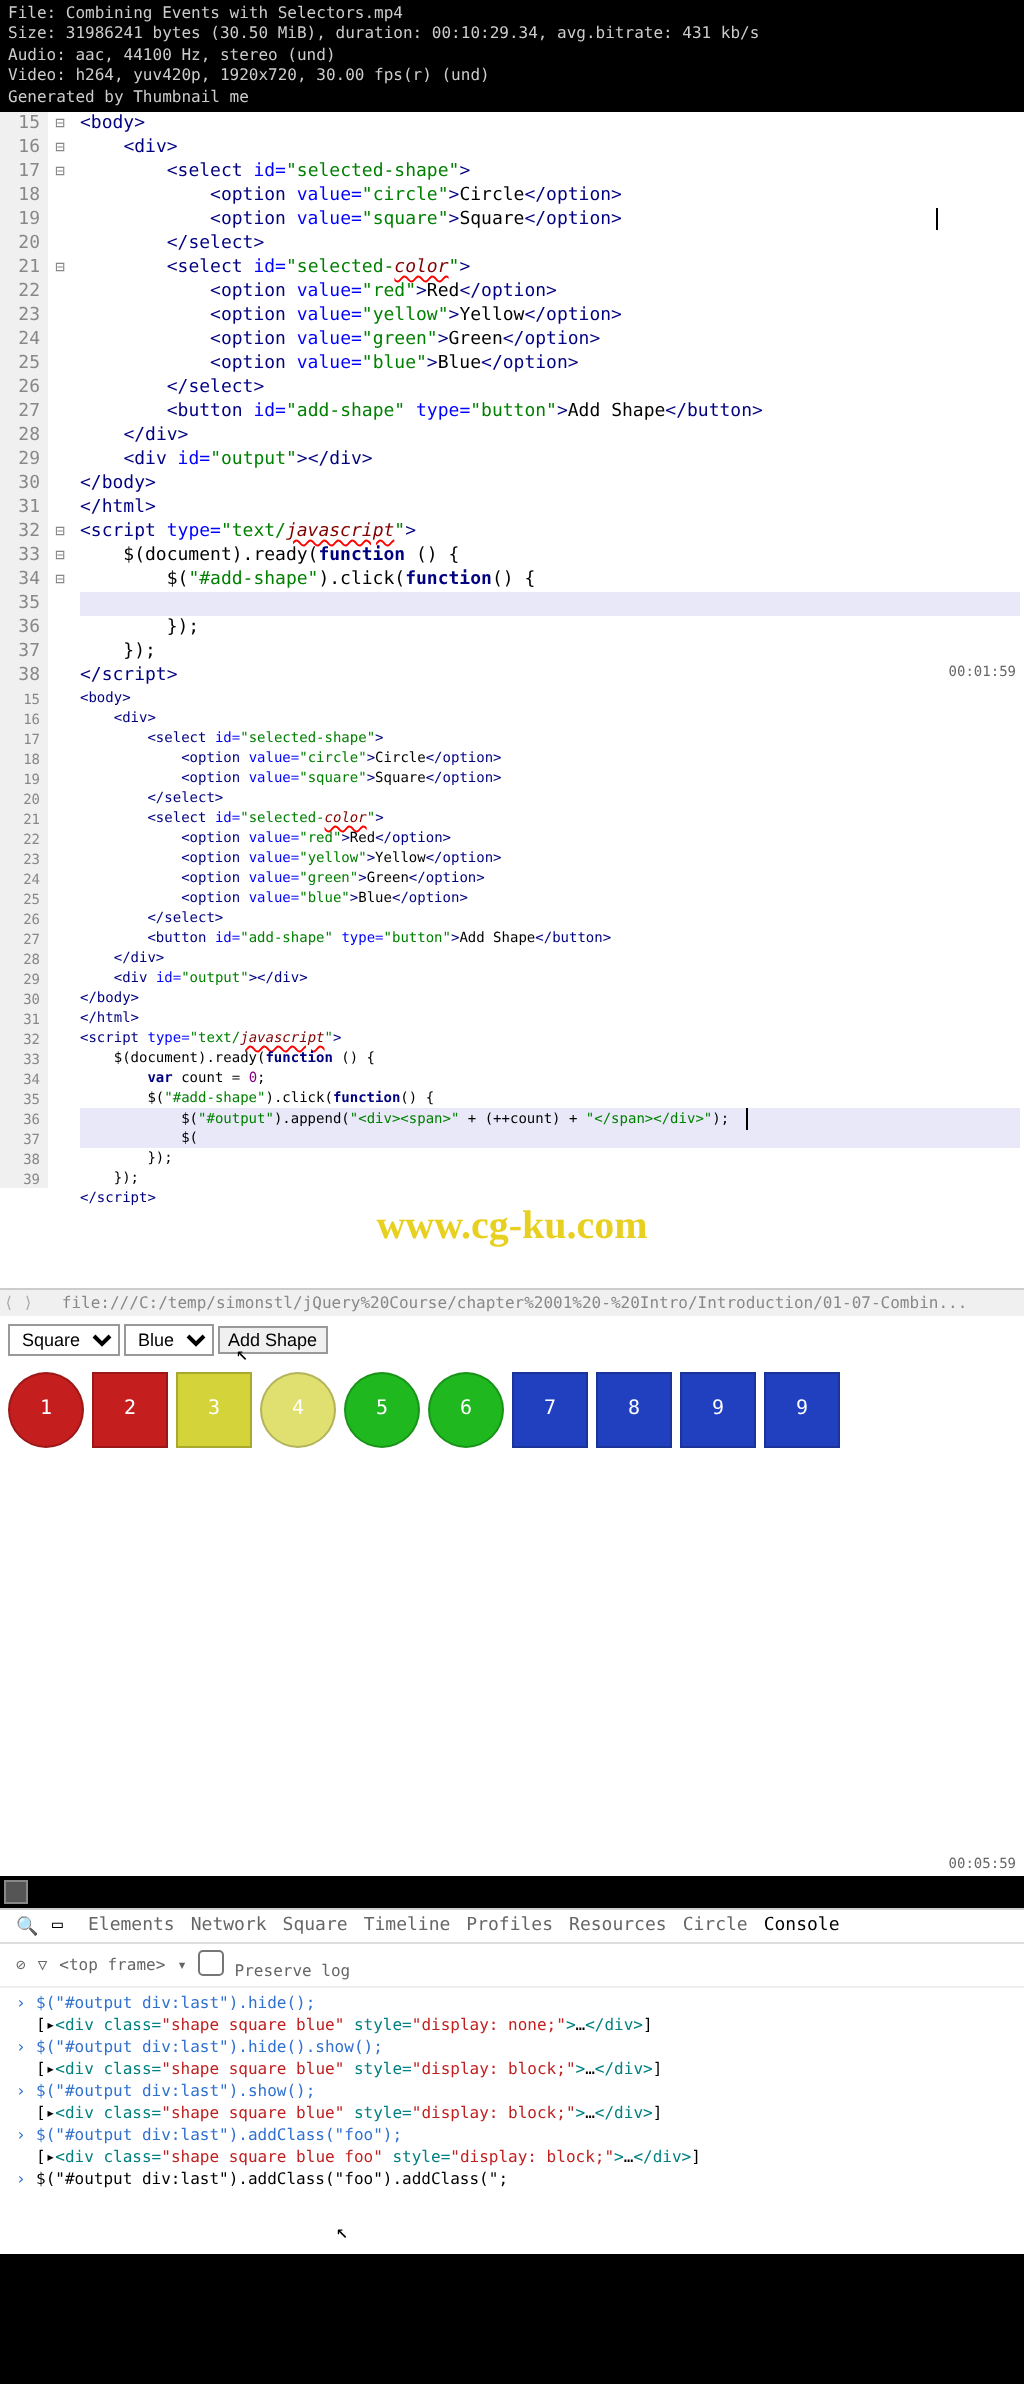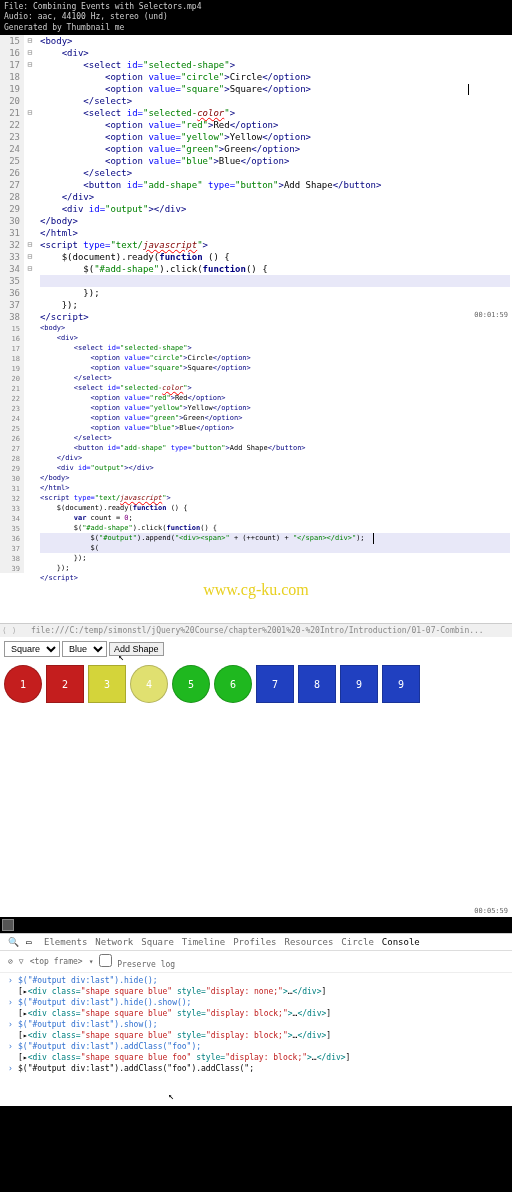--- a/index.html
+++ b/index.html
@@ -21,21 +21,21 @@
     .t-val { color: #008000; }
     .t-str { color: #008000; }
     .t-kw { color: #000080; font-weight: bold; }
     .t-err { color: #800000; text-decoration: underline wavy red; font-style: italic; }
     .t-purple { color: #800080; }
     
     .cursor-caret { display: inline-block; width: 1px; height: 11px; background: #000; vertical-align: middle; }
     
     .timestamp { position: absolute; right: 4px; font-size: 7px; color: #666; }
     
-    .watermark { position: absolute; left: 50%; transform: translateX(-50%); color: #e8d020; font-size: 16px; font-weight: normal; font-family: serif; }
+    .watermark { position: absolute; left: 50%; transform: translateX(-50%); color: #e8d020; font-size: 20px; font-weight: bold; font-family: serif; }
     
     .browser-bar { background: #f0f0f0; padding: 2px; border-top: 1px solid #ccc; font-size: 8px; color: #888; }
     
     .preview { background: #fff; padding: 4px; min-height: 280px; position: relative; }
     .ctrl-row { display: flex; gap: 2px; align-items: center; }
     .sel { font-size: 9px; border: 1px solid #999; background: #fff; padding: 1px 2px; }
     .btn { font-size: 9px; border: 1px solid #999; background: #f0f0f0; padding: 1px 4px; cursor: pointer; }
     .mouse-ptr { position: absolute; font-size: 10px; pointer-events: none; }
     
     .shapes-row { display: flex; gap: 4px; margin-top: 8px; }
@@ -65,21 +65,23 @@
     
     .footer-black { background: #000; height: 60px; }
     
     .icon-sm { display: inline-block; width: 10px; height: 10px; }
   </style>
 </head>
 <body>
 
 <div class="video-info">
   <div>File: Combining Events with Selectors.mp4</div>
+  <div>Size: 31986241 bytes (30.50 MiB), duration: 00:10:29.34, avg.bitrate: 431 kb/s</div>
   <div>Audio: aac, 44100 Hz, stereo (und)</div>
+  <div>Video: h264, yuv420p, 1920x720, 30.00 fps(r) (und)</div>
   <div>Generated by Thumbnail me</div>
 </div>
 
 <div class="code-panel" style="height:288px;">
   <div class="gutter">
     <div class="ln">15</div>
       <div class="ln">16</div>
       <div class="ln">17</div>
       <div class="ln">18</div>
       <div class="ln">19</div>

